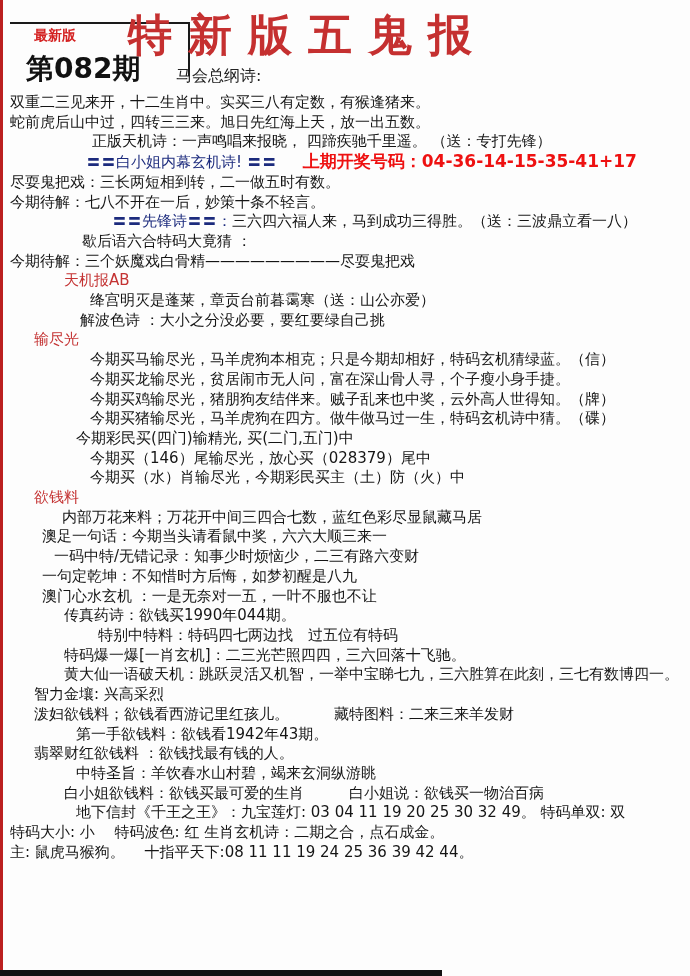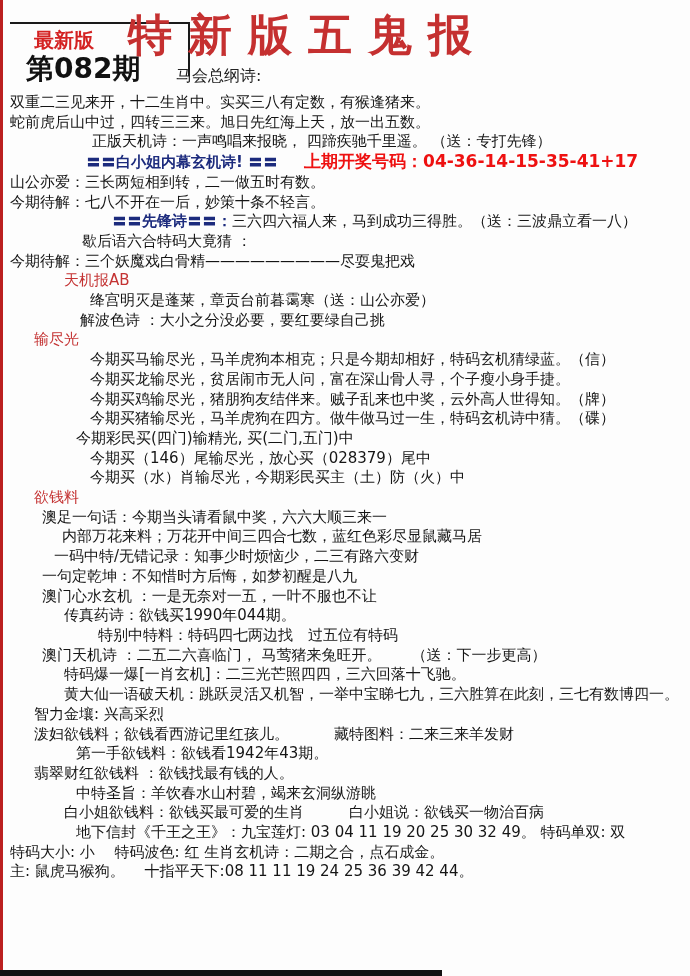--- a/index.html
+++ b/index.html
@@ -4,30 +4,30 @@
 <style>
   html,body{margin:0;padding:0;}
   body{
     width:690px;height:976px;position:relative;background:#fdfdfd;
     font-family:"DejaVu Sans","Liberation Sans",sans-serif;color:#151515;
     overflow:hidden;
   }
   .left-red-line{position:absolute;left:0;top:0;width:3px;height:970px;background:#bb2020;}
   .badge-frame{position:absolute;left:10px;top:22px;width:178px;height:52px;
     border-top:2px solid #1a1a1a;border-right:2px solid #1a1a1a;}
-  .badge-text{position:absolute;left:34px;top:27px;font-size:20px;font-weight:bold;color:#d42222;}
+  .badge-text{position:absolute;left:34px;top:27px;font-size:14px;font-weight:bold;color:#d42222;}
   .page-title{position:absolute;left:128px;top:6px;margin:0;font-size:44px;font-weight:bold;
     color:#c53030;letter-spacing:16px;white-space:nowrap;}
   .issue-number{position:absolute;left:26px;top:50px;font-size:28px;font-weight:bold;color:#111;}
   .issue-subtitle{position:absolute;left:176px;top:66px;font-size:16px;color:#222;}
   #lines{position:absolute;left:6px;top:93px;right:0;}
   .line{font-size:15px;line-height:19.7px;white-space:pre-wrap;color:#151515;}
   .seg-k{color:#151515;}
   .seg-red{color:#c43333;}
-  .seg-navy{color:#1c2b7d;font-weight:bold;text-align:center;}
+  .seg-navy{color:#1c2b7d;font-weight:normal;text-align:center;}
   .seg-draw{color:#ee1111;font-weight:bold;font-size:17px;margin-left:26px;}
   .bottom-bar{position:absolute;left:0px;bottom:0px;width:442px;height:6px;background:#131313;}
 </style>
 </head>
 <body>
 
 <div class="left-red-line"></div>
 
 <div class="badge-frame"></div>
 <div class="badge-text">最新版</div>
@@ -35,45 +35,44 @@
 <h1 class="page-title">特新版五鬼报</h1>
 
 <div class="issue-number">第082期</div>
 <div class="issue-subtitle">马会总纲诗:</div>
 
 <div id="lines">
     <div class="line" style="padding-left: 4px;"><span class="seg-k">双重二三见来开，十二生肖中。实买三八有定数，有猴逢猪来。</span></div>
     <div class="line" style="padding-left: 4px;"><span class="seg-k">蛇前虎后山中过，四转三三来。旭日先红海上天，放一出五数。</span></div>
     <div class="line" style="padding-left: 86px;"><span class="seg-k">正版天机诗：一声鸣唱来报晓， 四蹄疾驰千里遥。 （送：专打先锋）</span></div>
     <div class="line" style="padding-left: 80px;"><span class="seg-navy">〓〓白小姐内幕玄机诗! 〓〓</span><span class="seg-draw">上期开奖号码：04-36-14-15-35-41+17</span></div>
-    <div class="line" style="padding-left: 4px;"><span class="seg-k">山公亦爱：三长两短相到转，二一做五时有数。</span></div>
+    <div class="line" style="padding-left: 4px;"><span class="seg-k">尽耍鬼把戏：三长两短相到转，二一做五时有数。</span></div>
     <div class="line" style="padding-left: 4px;"><span class="seg-k">今期待解：七八不开在一后，妙策十条不轻言。</span></div>
     <div class="line" style="padding-left: 106px;"><span class="seg-navy">〓〓先锋诗〓〓：</span><span class="seg-k">三六四六福人来，马到成功三得胜。（送：三波鼎立看一八）</span></div>
     <div class="line" style="padding-left: 76px;"><span class="seg-k">歇后语六合特码大竟猜 ：</span></div>
     <div class="line" style="padding-left: 4px;"><span class="seg-k">今期待解：三个妖魔戏白骨精—————————尽耍鬼把戏</span></div>
     <div class="line" style="padding-left: 58px;"><span class="seg-red">天机报AB</span></div>
     <div class="line" style="padding-left: 84px;"><span class="seg-k">绛宫明灭是蓬莱，章贡台前暮霭寒（送：山公亦爱）</span></div>
     <div class="line" style="padding-left: 74px;"><span class="seg-k">解波色诗 ：大小之分没必要，要红要绿自己挑</span></div>
     <div class="line" style="padding-left: 28px;"><span class="seg-red">输尽光</span></div>
     <div class="line" style="padding-left: 84px;"><span class="seg-k">今期买马输尽光，马羊虎狗本相克；只是今期却相好，特码玄机猜绿蓝。（信）</span></div>
     <div class="line" style="padding-left: 84px;"><span class="seg-k">今期买龙输尽光，贫居闹市无人问，富在深山骨人寻，个子瘦小身手捷。</span></div>
     <div class="line" style="padding-left: 84px;"><span class="seg-k">今期买鸡输尽光，猪朋狗友结伴来。贼子乱来也中奖，云外高人世得知。（牌）</span></div>
     <div class="line" style="padding-left: 84px;"><span class="seg-k">今期买猪输尽光，马羊虎狗在四方。做牛做马过一生，特码玄机诗中猜。（碟）</span></div>
     <div class="line" style="padding-left: 70px;"><span class="seg-k">今期彩民买(四门)输精光, 买(二门,五门)中</span></div>
     <div class="line" style="padding-left: 84px;"><span class="seg-k">今期买（146）尾输尽光，放心买（028379）尾中</span></div>
     <div class="line" style="padding-left: 84px;"><span class="seg-k">今期买（水）肖输尽光，今期彩民买主（土）防（火）中</span></div>
     <div class="line" style="padding-left: 28px;"><span class="seg-red">欲钱料</span></div>
+    <div class="line" style="padding-left: 56px;"><span class="seg-k">内部万花来料；万花开中间三四合七数，蓝红色彩尽显鼠藏马居</span></div>
     <div class="line" style="padding-left: 36px;"><span class="seg-k">澳足一句话：今期当头请看鼠中奖，六六大顺三来一</span></div>
-    <div class="line" style="padding-left: 56px;"><span class="seg-k">内部万花来料；万花开中间三四合七数，蓝红色彩尽显鼠藏马居</span></div>
     <div class="line" style="padding-left: 48px;"><span class="seg-k">一码中特/无错记录：知事少时烦恼少，二三有路六变财</span></div>
     <div class="line" style="padding-left: 36px;"><span class="seg-k">一句定乾坤：不知惜时方后悔，如梦初醒是八九</span></div>
     <div class="line" style="padding-left: 36px;"><span class="seg-k">澳门心水玄机 ：一是无奈对一五，一叶不服也不让</span></div>
     <div class="line" style="padding-left: 58px;"><span class="seg-k">传真药诗：欲钱买1990年044期。</span></div>
     <div class="line" style="padding-left: 92px;"><span class="seg-k">特别中特料：特码四七两边找　过五位有特码</span></div>
-    <div class="line" style="padding-left: 36px;"><span class="seg-k">澳门天机诗 ：二五二六喜临门， 马莺猪来兔旺开。　　（送：下一步更高）</span></div>
     <div class="line" style="padding-left: 58px;"><span class="seg-k">特码爆一爆[一肖玄机]：二三光芒照四四，三六回落十飞驰。</span></div>
     <div class="line" style="padding-left: 58px;"><span class="seg-k">黄大仙一语破天机：跳跃灵活又机智，一举中宝睇七九，三六胜算在此刻，三七有数博四一。</span></div>
     <div class="line" style="padding-left: 28px;"><span class="seg-k">智力金壤: 兴高采烈</span></div>
     <div class="line" style="padding-left: 28px;"><span class="seg-k">泼妇欲钱料；欲钱看西游记里红孩儿。　　　藏特图料：二来三来羊发财</span></div>
     <div class="line" style="padding-left: 70px;"><span class="seg-k">第一手欲钱料：欲钱看1942年43期。</span></div>
     <div class="line" style="padding-left: 28px;"><span class="seg-k">翡翠财红欲钱料 ：欲钱找最有钱的人。</span></div>
     <div class="line" style="padding-left: 70px;"><span class="seg-k">中特圣旨：羊饮春水山村碧，竭来玄洞纵游眺</span></div>
     <div class="line" style="padding-left: 58px;"><span class="seg-k">白小姐欲钱料：欲钱买最可爱的生肖　　　白小姐说：欲钱买一物治百病</span></div>
     <div class="line" style="padding-left: 70px;"><span class="seg-k">地下信封《千王之王》：九宝莲灯: 03 04 11 19 20 25 30 32 49。 特码单双: 双</span></div>
     <div class="line" style="padding-left: 4px;"><span class="seg-k">特码大小: 小　 特码波色: 红 生肖玄机诗：二期之合，点石成金。</span></div>

